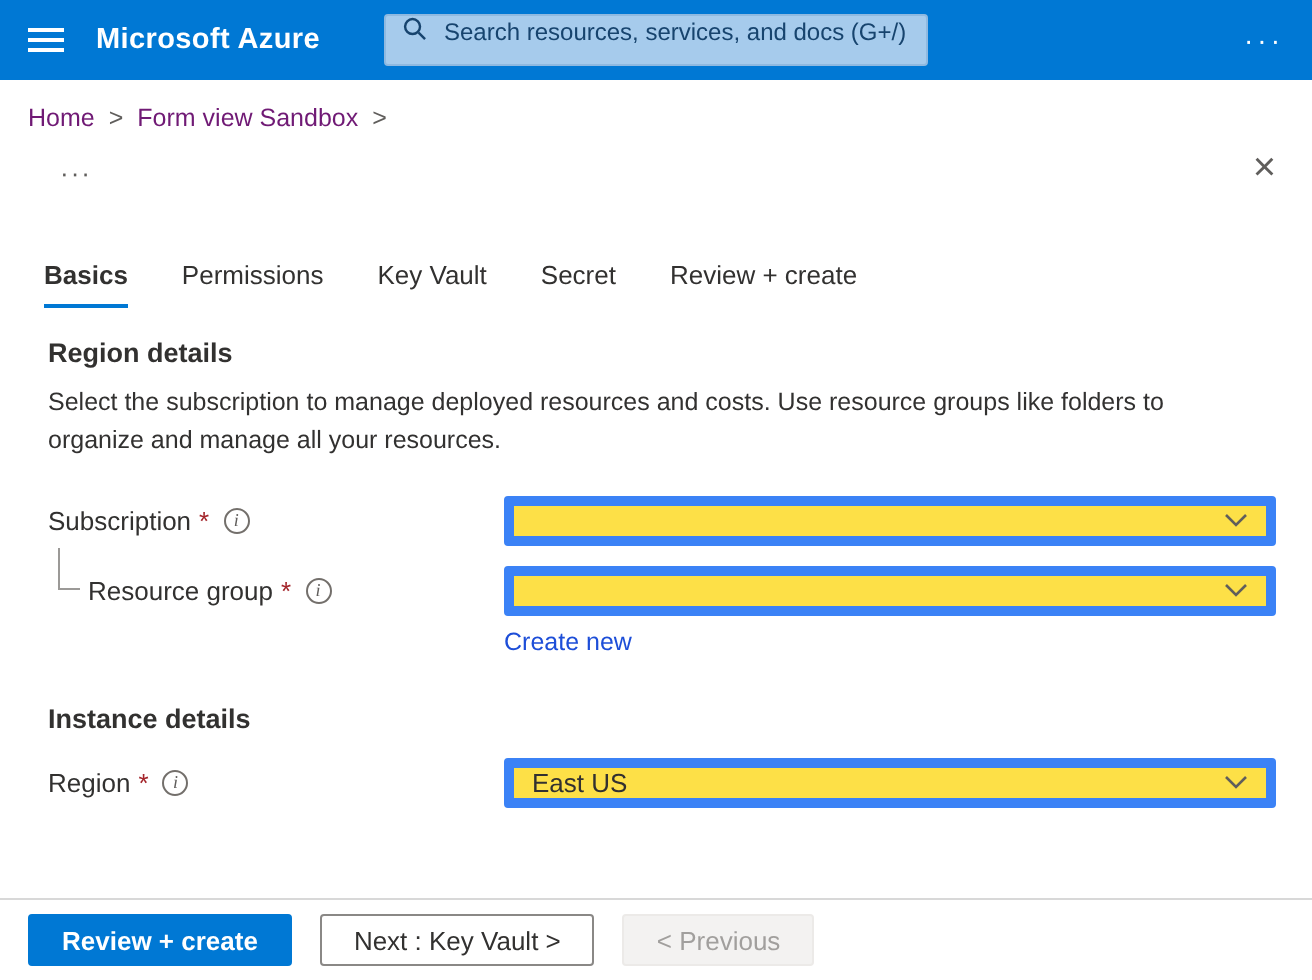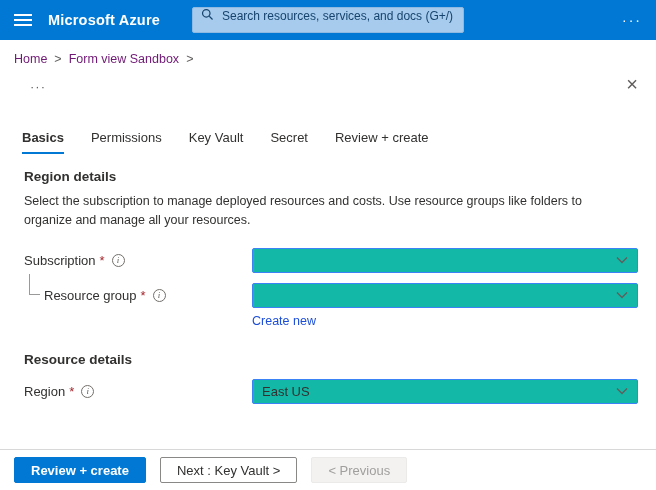--- a/index.html
+++ b/index.html
@@ -44,21 +44,21 @@
   
   .content { padding: 0 18px 0 24px; }
   .section-h { font-size: 13.5px; font-weight: bold; margin: 15px 0 0; color: #323130; }
   .desc { font-size: 12.5px; line-height: 1.5; margin: 8px 0 0; max-width: 608px; color: #323130; }
   .frow { display: flex; align-items: center; margin-top: 18px; }
   .flabel { width: 228px; display: flex; align-items: center; font-size: 13px; flex-shrink: 0; }
   .req { color: #a4262c; margin-left: 4px; }
   .info { width: 13px; height: 13px; border: 1px solid #736f6b; border-radius: 50%; font-size: 9px;
     display: inline-flex; align-items: center; justify-content: center; color: #605e5c; margin-left: 7px;
     font-family: "Liberation Serif", serif; font-style: italic; cursor: default; flex-shrink: 0; }
-  .dropdown { flex: 1; height: 25px; border: 1px solid #3b82f6; border-radius: 2px; background: #14b8a6;
+  .dropdown { flex: 1; height: 25px; border: 5px solid #3b82f6; border-radius: 2px; background: #fde047;
     display: flex; align-items: center; justify-content: space-between; padding: 0 9px; font-size: 13px; cursor: pointer; }
   .frow.rg { margin-top: 10px; position: relative; }
   .frow.rg .flabel { padding-left: 20px; }
   .connector { position: absolute; left: 5px; top: -9px; width: 11px; height: 21px;
     border-left: 1px solid #9b9997; border-bottom: 1px solid #9b9997; }
   .create-new { margin: 6px 0 0 228px; font-size: 12.5px; }
   .create-new a { color: #1d4ed8; text-decoration: none; cursor: pointer; }
   .section-h.instance { margin-top: 24px; }
   .frow.region { margin-top: 12px; }
 
@@ -141,21 +141,21 @@
         <svg width="12" height="8" viewBox="0 0 12 8">
           <path d="M1 1.5l5 5 5-5" fill="none" stroke="#605e5c" stroke-width="1.3"></path>
         </svg>
       </div>
     </div>
 
     <div class="create-new">
       <a>Create new</a>
     </div>
 
-    <div class="section-h instance">Resource details</div>
+    <div class="section-h instance">Instance details</div>
 
     <div class="frow region">
       <div class="flabel">
         <span>Region</span>
         <span class="req">*</span>
         <span class="info">i</span>
       </div>
       <div class="dropdown">
         <span>East US</span>
         <svg width="12" height="8" viewBox="0 0 12 8">

